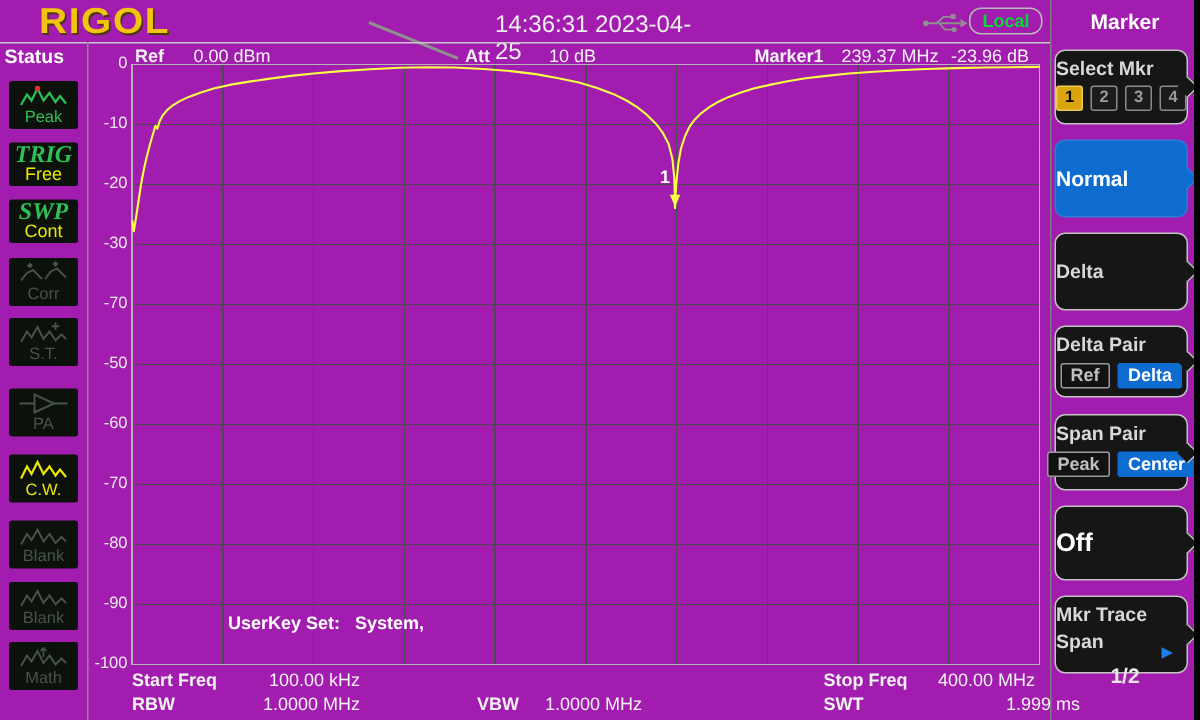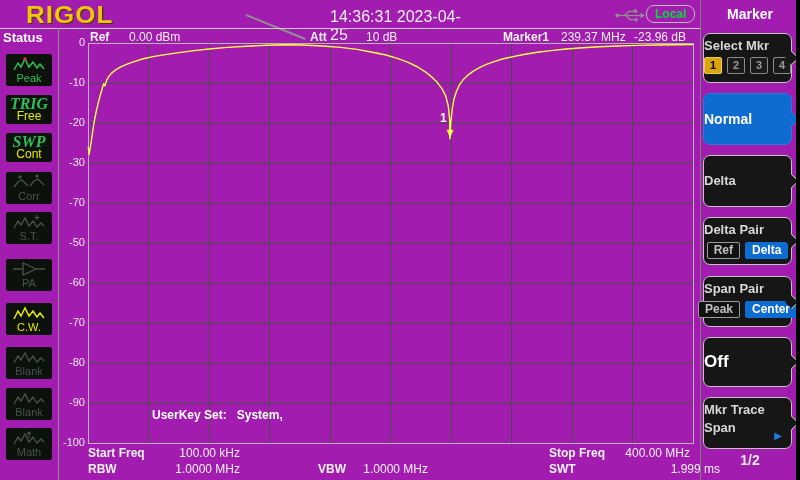--- a/index.html
+++ b/index.html
@@ -52,21 +52,21 @@
   .menu-btn.active::after{background:#0e6bd0;border-color:#2a7ad8;}
   .btn-label{text-align:left;font-weight:bold;font-size:13px;color:#d8d8d8;margin-top:4px;}
   .btn-label.big{font-size:14px;color:#fff;}
   .chiprow{display:flex;justify-content:center;gap:5px;margin-top:5px;}
   .chip{border:1px solid #9a9a9a;border-radius:2px;background:#121212;color:#c0c0c0;
         font-size:12px;font-weight:bold;padding:0 6px;line-height:15px;}
   .chip.on{background:#0e6bd0;border-color:#0e6bd0;color:#fff;}
   .numbox{width:18px;height:15px;line-height:15px;text-align:center;background:#1b1b1b;
         border:1px solid #8a8a8a;border-radius:2px;color:#9a9a9a;font-size:11px;font-weight:bold;}
   .numbox.on{background:#d9a40e;border-color:#eecb55;color:#000;}
-  #page-ind{left:700px;top:452px;width:100px;text-align:center;font-size:14px;
+  #page-ind{left:700px;top:442px;width:100px;text-align:center;font-size:14px;
             font-weight:bold;color:#e8e8e8;}
   #mkr-arrow{position:absolute;right:9px;bottom:7px;font-size:10px;color:#1f7ce6;line-height:10px;}
 </style>
 </head>
 <body>
 
 <div id="screen">
 
   <svg id="plot-svg" class="abs" width="710" height="480" style="left:0;top:0">
       <path d="M148.5 43 V443 M209 43 V443 M269.5 43 V443 M330 43 V443 M390.5 43 V443 M451 43 V443 M511.5 43 V443 M572 43 V443 M632.5 43 V443 M88 83 H693 M88 123 H693 M88 163 H693 M88 203 H693 M88 243 H693 M88 283 H693 M88 323 H693 M88 363 H693 M88 403 H693 " stroke="#4b4b4b" stroke-width="1" fill="none" shape-rendering="crispEdges"></path>

